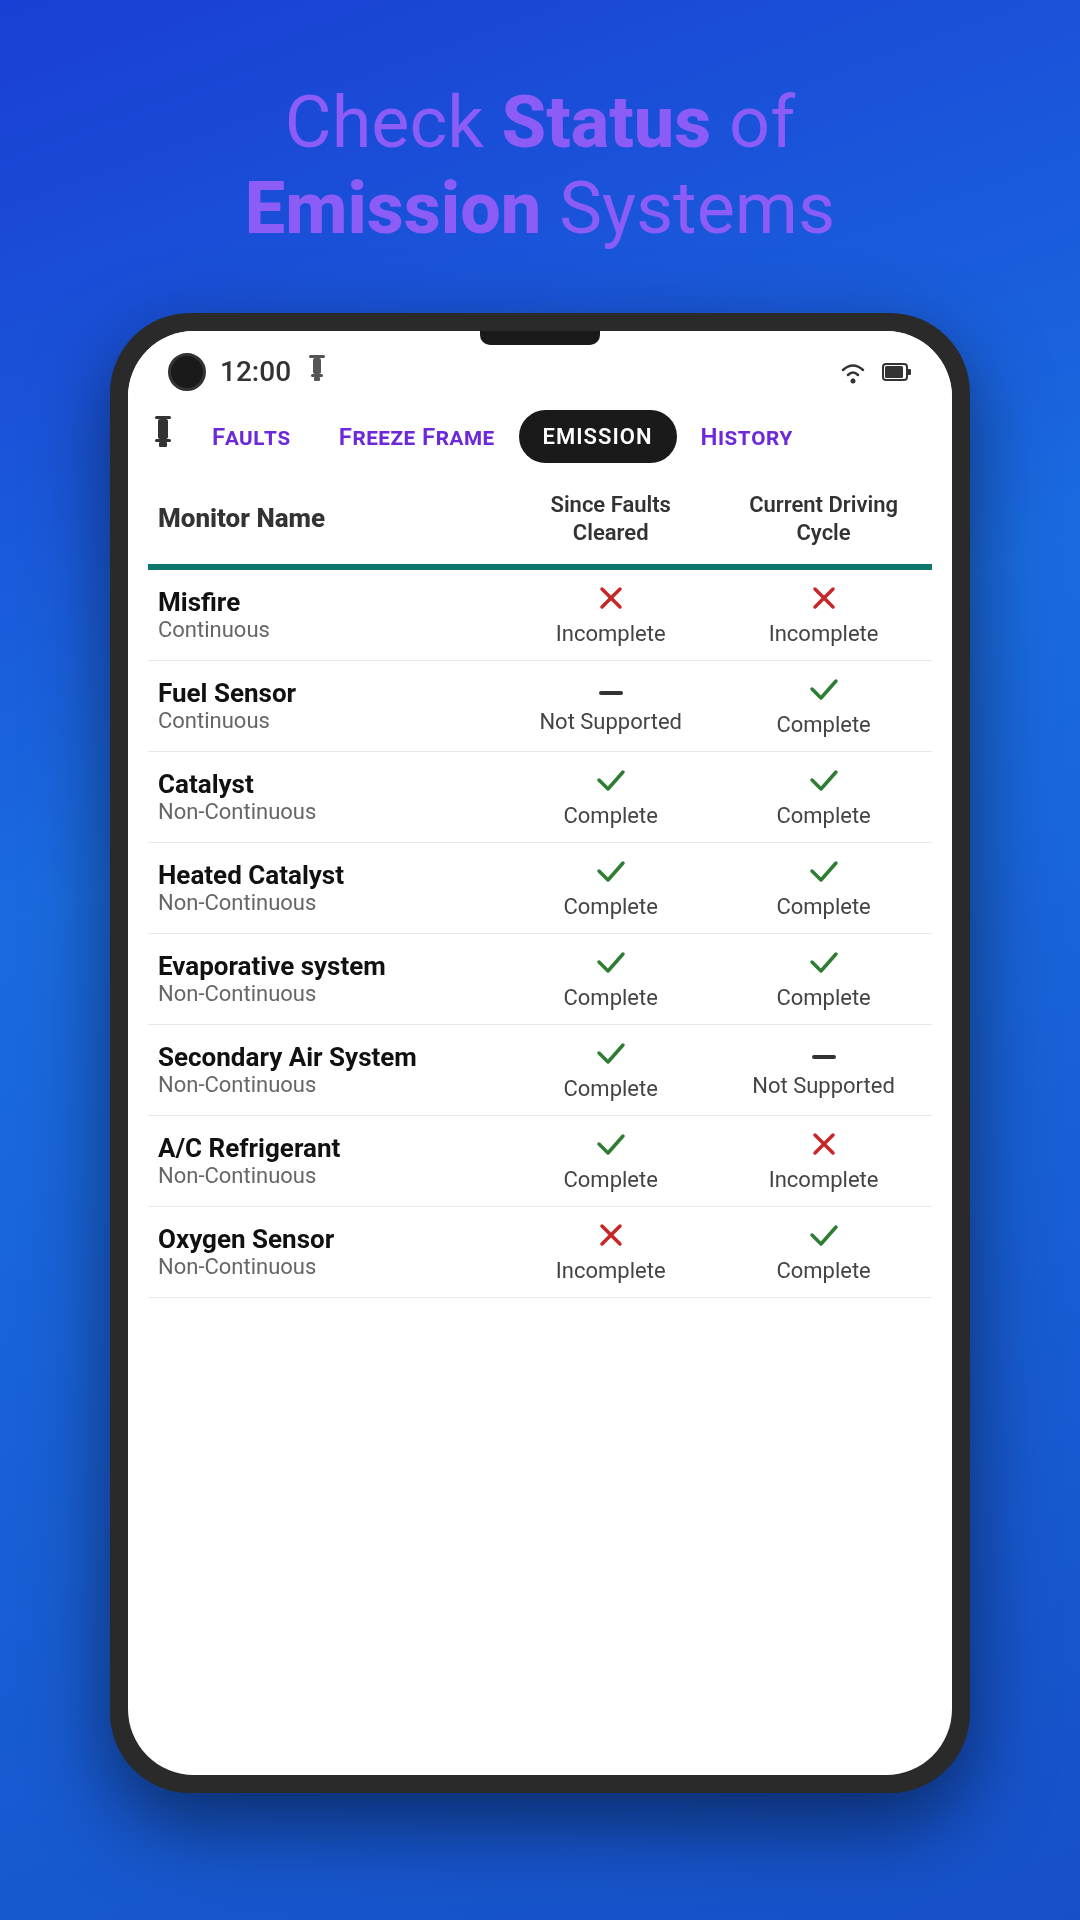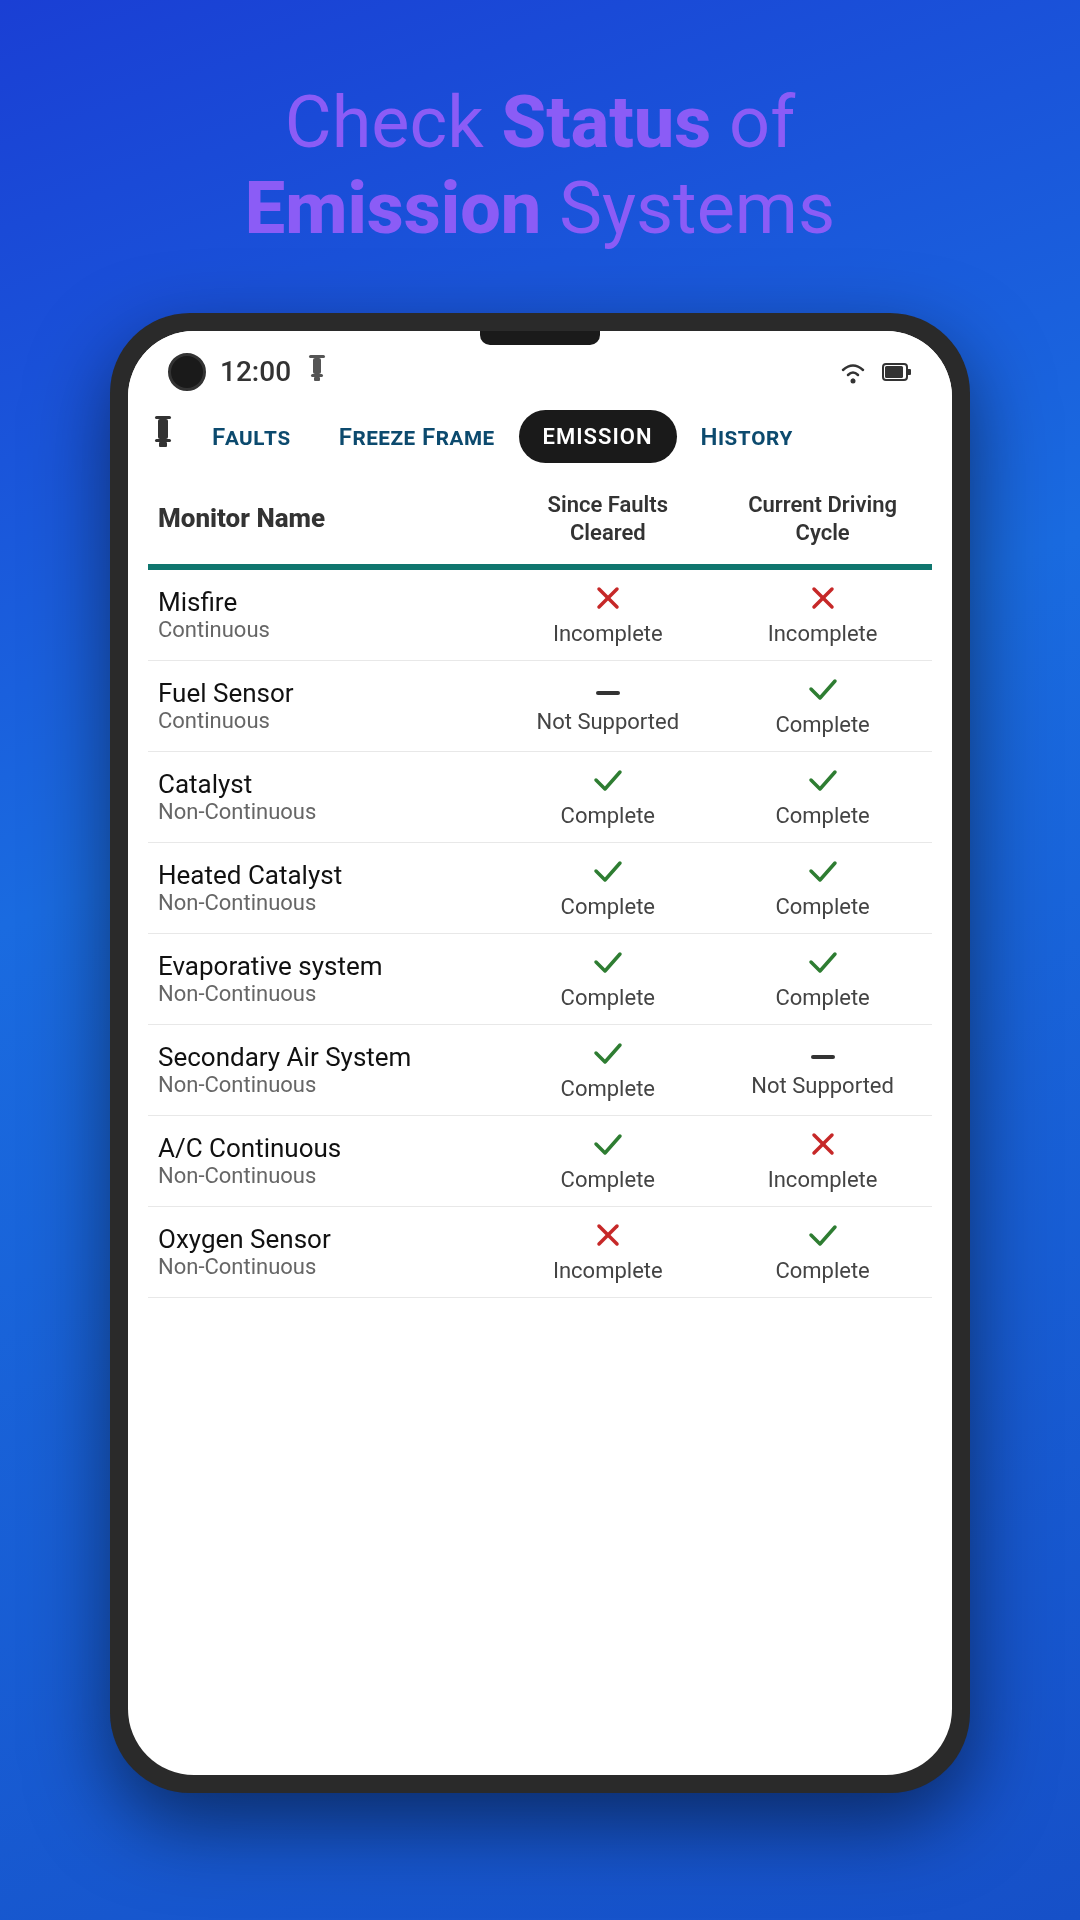--- a/index.html
+++ b/index.html
@@ -117,21 +117,21 @@
     .nav-icon {
       font-size: 28px;
       color: #333;
       margin-right: 10px;
     }
 
     .nav-tab {
       padding: 14px 24px;
       font-size: 24px;
       font-weight: 600;
-      color: #0c4a6e;
+      color: #6d28d9;
       cursor: pointer;
       border-radius: 30px;
       letter-spacing: 0.5px;
       text-transform: capitalize;
       font-variant: small-caps;
     }
 
     .nav-tab.active {
       background: #1a1a1a;
       color: white;
@@ -169,21 +169,21 @@
       font-size: 26px;
     }
 
     tbody tr td {
       padding: 14px 10px;
       border-bottom: 1px solid #e8e8e8;
       vertical-align: middle;
     }
 
     .monitor-name {
-      font-weight: 400;
+      font-weight: 700;
       font-size: 26px;
       color: #111;
       display: block;
     }
 
     .monitor-type {
       font-size: 22px;
       color: #666;
       display: block;
     }
@@ -414,21 +414,21 @@
                 <span class="status-icon icon-dash">
       <svg width="28" height="14" viewBox="0 0 28 14" fill="none">
         <rect x="2" y="5" width="24" height="4" rx="2" fill="#333"></rect>
       </svg>
     </span>
                 <span class="status-text">Not Supported</span>
               </td>
             </tr>
             <tr>
               <td>
-                <span class="monitor-name">A/C Continuous</span>
+                <span class="monitor-name">A/C Refrigerant</span>
                 <span class="monitor-type">Non-Continuous</span>
               </td>
               <td class="status-cell">
                 <span class="status-icon icon-complete">
       <svg width="32" height="28" viewBox="0 0 32 28" fill="none">
         <path d="M4 14 L13 23 L28 6" stroke="#2e7d32" stroke-width="3.5" stroke-linecap="round" stroke-linejoin="round"></path>
       </svg>
     </span>
                 <span class="status-text">Complete</span>
               </td>

